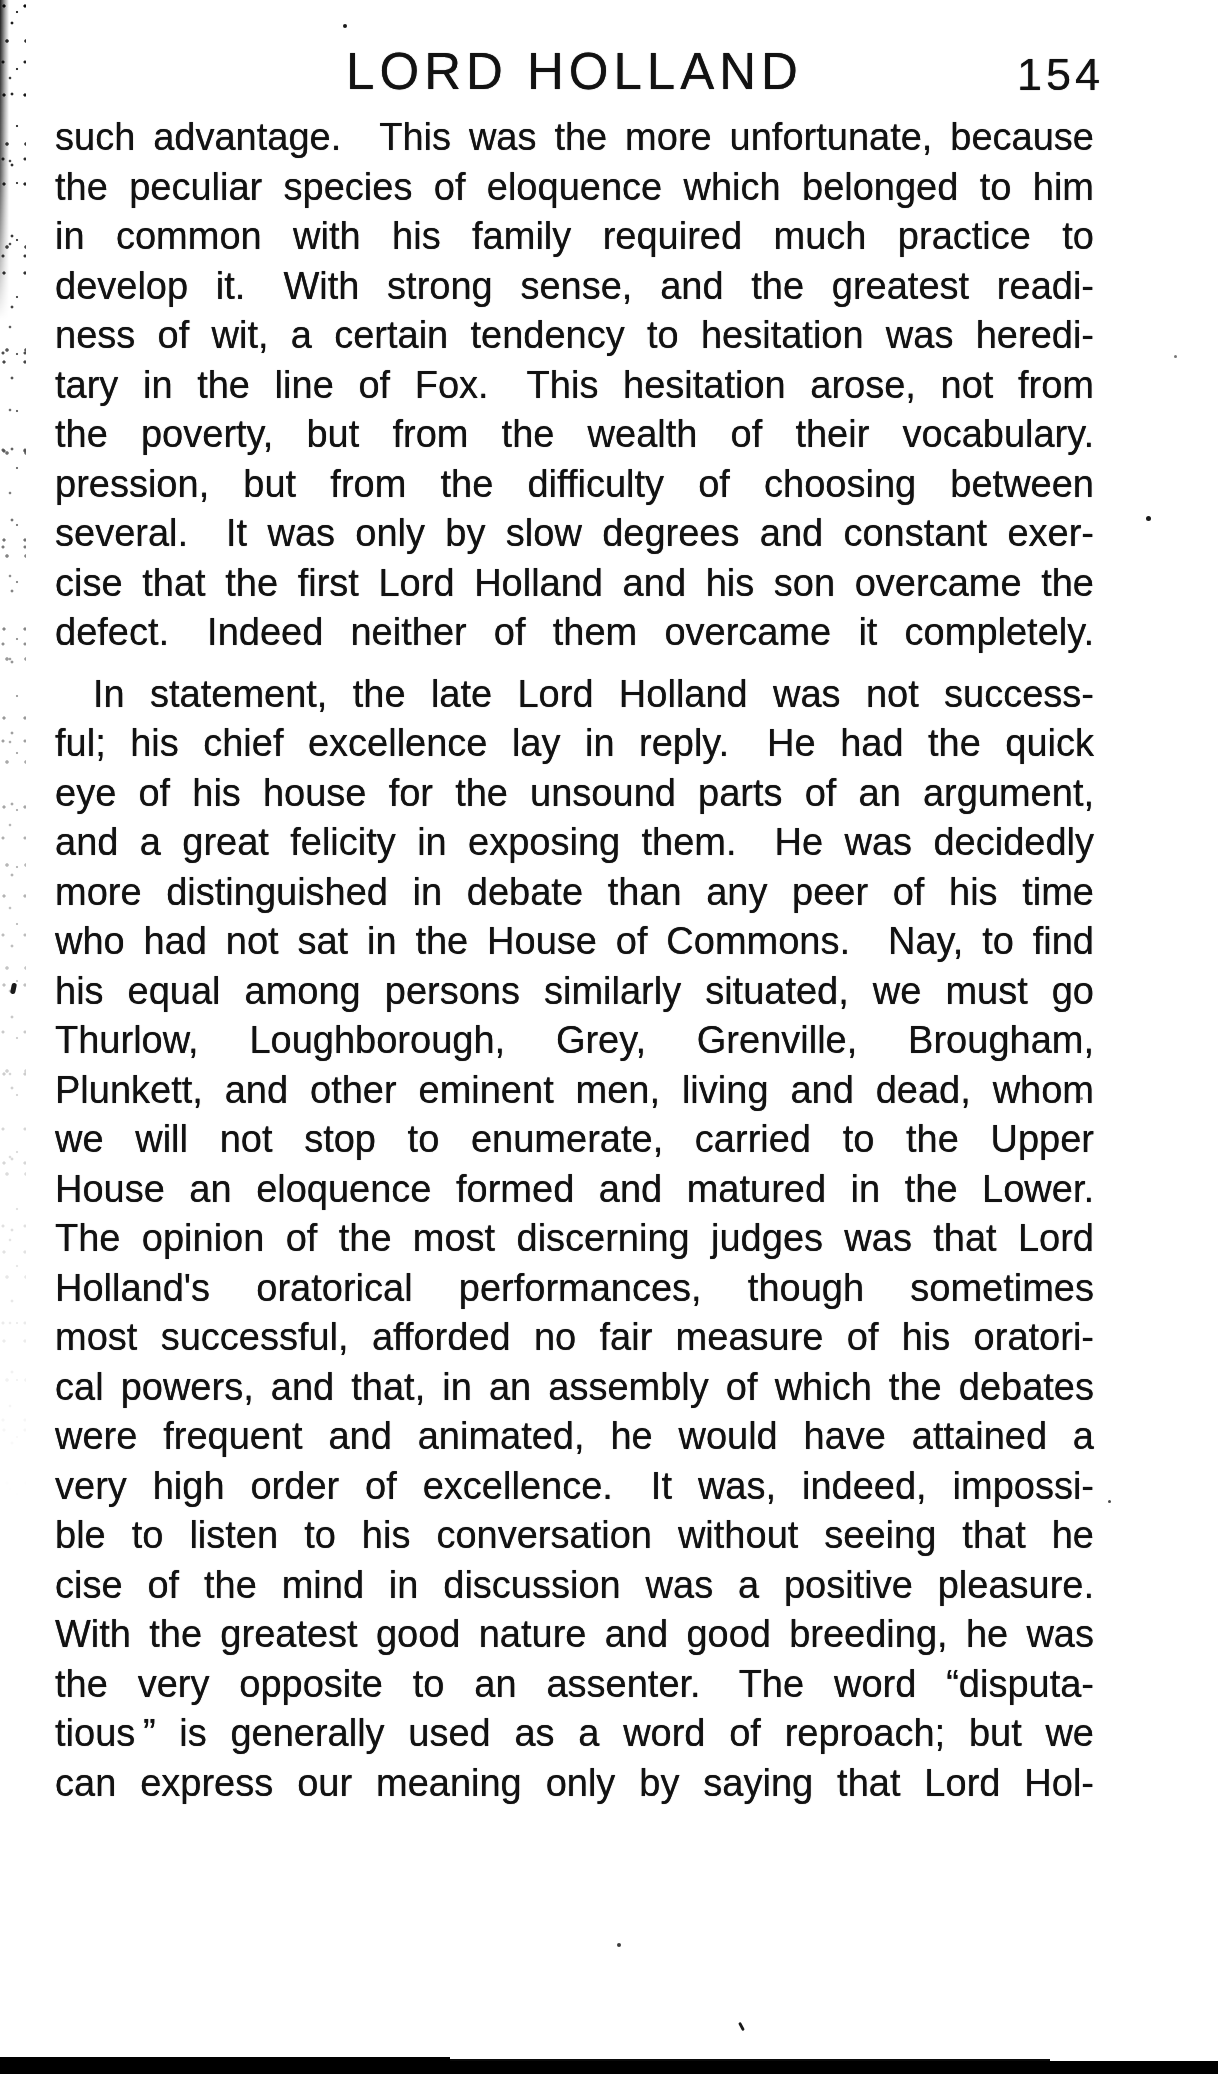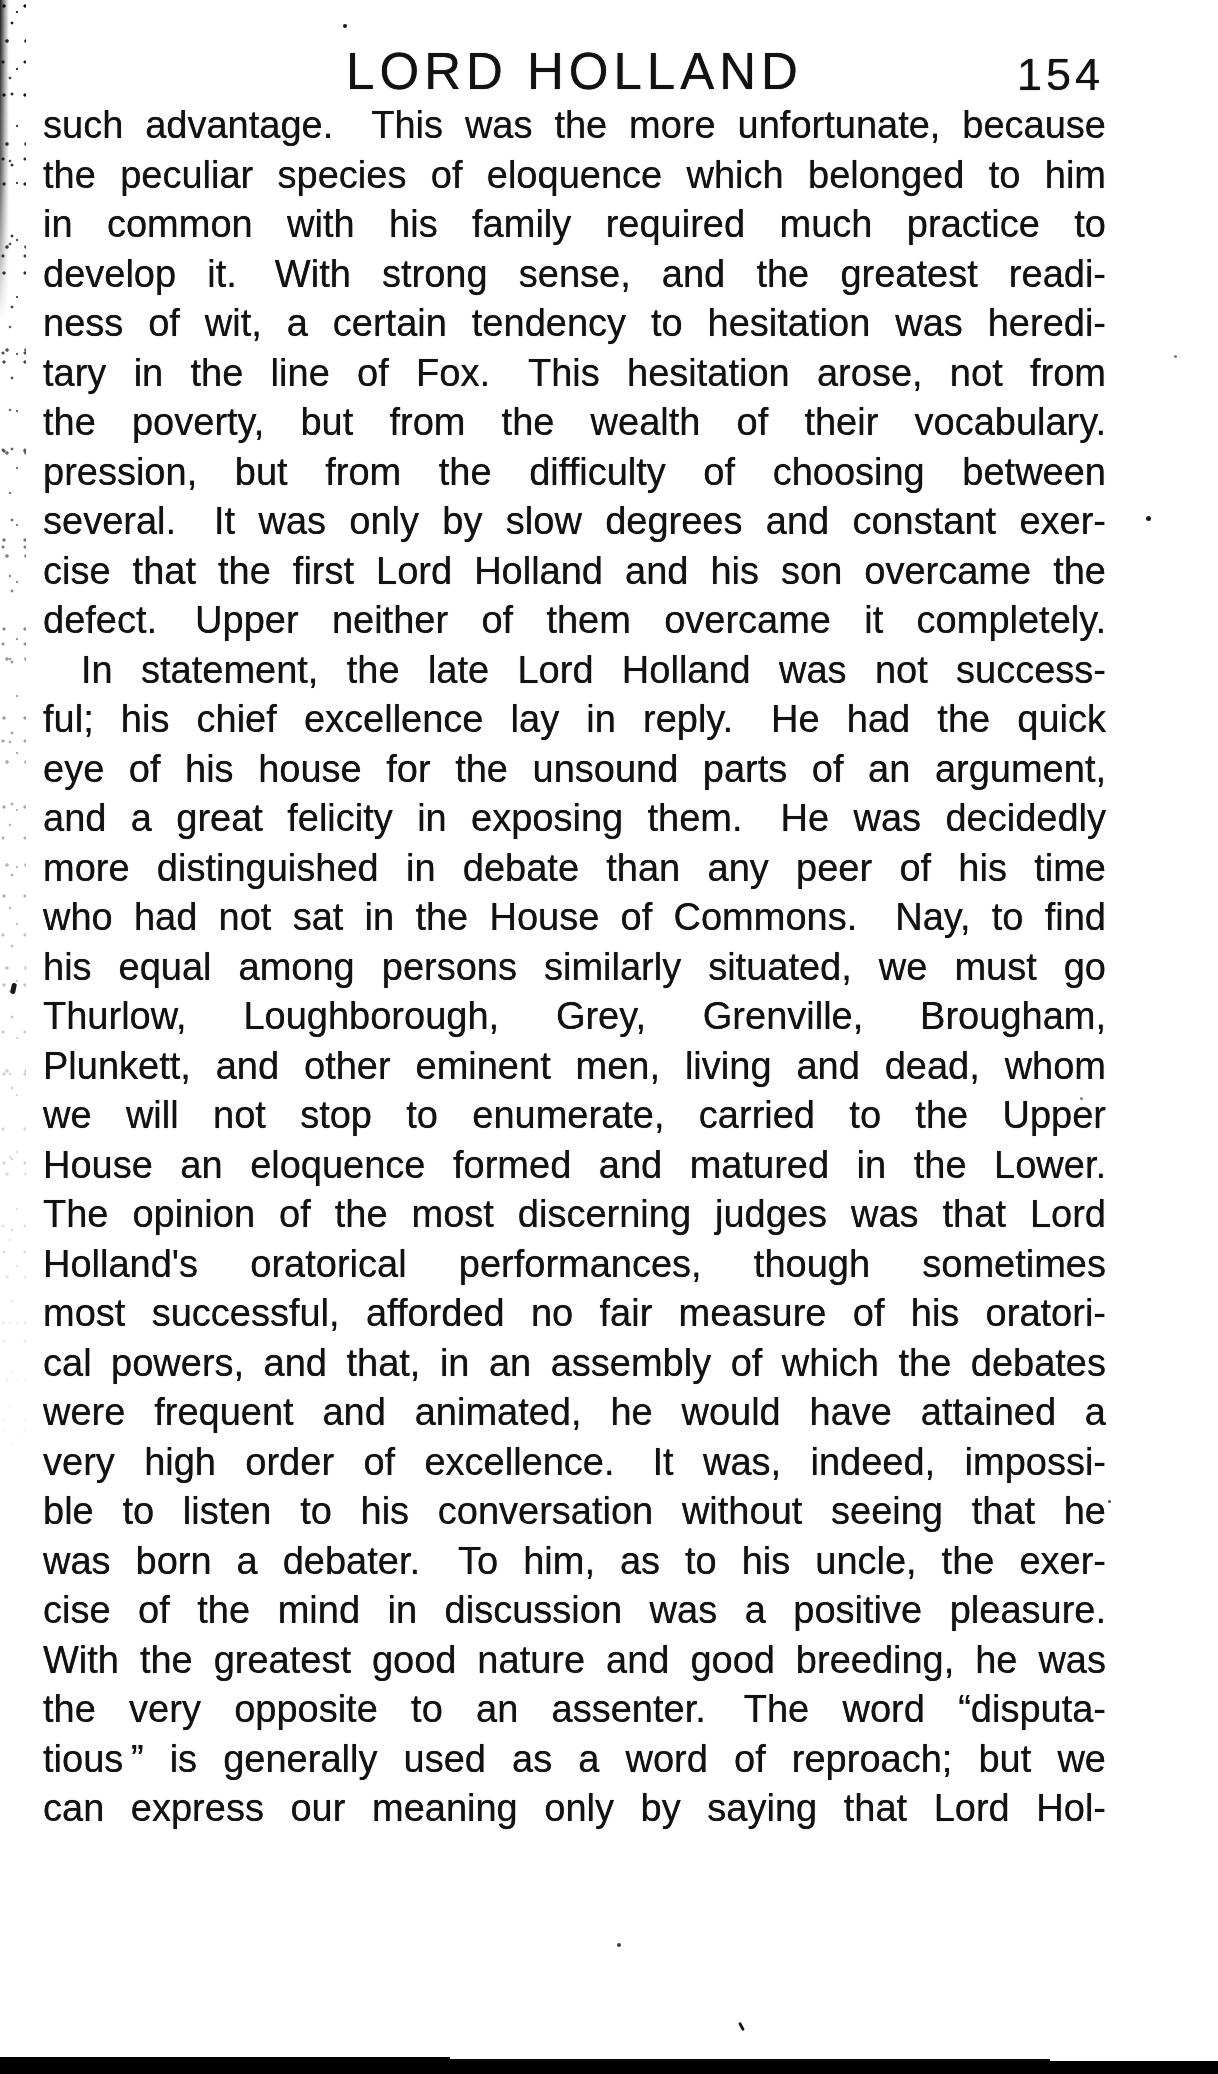--- a/index.html
+++ b/index.html
@@ -38,21 +38,21 @@
     letter-spacing: 4px;
     text-shadow: 0 0 0.8px rgba(0,0,0,0.9);
   }
   
   .page-body {
     position: absolute;
     left: 43px;
     top: 101px;
     width: 1063px;
   }
-  .paragraph { margin: 0; padding: 0; }
+  .paragraph { margin: 12px; padding: 0; }
   .line {
     font-size: 38px;
     line-height: 49.5px;
     word-spacing: 2px;
     text-align: justify;
     text-align-last: justify;
     white-space: normal;
     text-shadow: 0 0 0.7px rgba(0,0,0,0.85);
   }
   .line.indent { text-indent: 38px; }
@@ -129,42 +129,41 @@
         <div class="line">such advantage. This was the more unfortunate, because</div>
         <div class="line">the peculiar species of eloquence which belonged to him</div>
         <div class="line">in common with his family required much practice to</div>
         <div class="line">develop it. With strong sense, and the greatest readi-</div>
         <div class="line">ness of wit, a certain tendency to hesitation was heredi-</div>
         <div class="line">tary in the line of Fox. This hesitation arose, not from</div>
         <div class="line">the poverty, but from the wealth of their vocabulary.</div>
         <div class="line">pression, but from the difficulty of choosing between</div>
         <div class="line">several. It was only by slow degrees and constant exer-</div>
         <div class="line">cise that the first Lord Holland and his son overcame the</div>
-        <div class="line">defect. Upper neither of them overcame it completely.</div>
+        <div class="line">defect. Indeed neither of them overcame it completely.</div>
       </div>
       <div class="paragraph">
         <div class="line indent">In statement, the late Lord Holland was not success-</div>
         <div class="line">ful; his chief excellence lay in reply. He had the quick</div>
         <div class="line">eye of his house for the unsound parts of an argument,</div>
         <div class="line">and a great felicity in exposing them. He was decidedly</div>
         <div class="line">more distinguished in debate than any peer of his time</div>
         <div class="line">who had not sat in the House of Commons. Nay, to find</div>
         <div class="line">his equal among persons similarly situated, we must go</div>
         <div class="line">Thurlow, Loughborough, Grey, Grenville, Brougham,</div>
         <div class="line">Plunkett, and other eminent men, living and dead, whom</div>
         <div class="line">we will not stop to enumerate, carried to the Upper</div>
         <div class="line">House an eloquence formed and matured in the Lower.</div>
         <div class="line">The opinion of the most discerning judges was that Lord</div>
         <div class="line">Holland's oratorical performances, though sometimes</div>
         <div class="line">most successful, afforded no fair measure of his oratori-</div>
         <div class="line">cal powers, and that, in an assembly of which the debates</div>
         <div class="line">were frequent and animated, he would have attained a</div>
         <div class="line">very high order of excellence. It was, indeed, impossi-</div>
         <div class="line">ble to listen to his conversation without seeing that he</div>
-        <div class="line">was born a debater. To him, as to his uncle, the exer-</div>
         <div class="line">cise of the mind in discussion was a positive pleasure.</div>
         <div class="line">With the greatest good nature and good breeding, he was</div>
         <div class="line">the very opposite to an assenter. The word “disputa-</div>
         <div class="line">tious ” is generally used as a word of reproach; but we</div>
         <div class="line">can express our meaning only by saying that Lord Hol-</div>
       </div>
     </div>
 
   <div class="scan-noise-left"></div>
   <div class="scan-noise-left-edge"></div>

